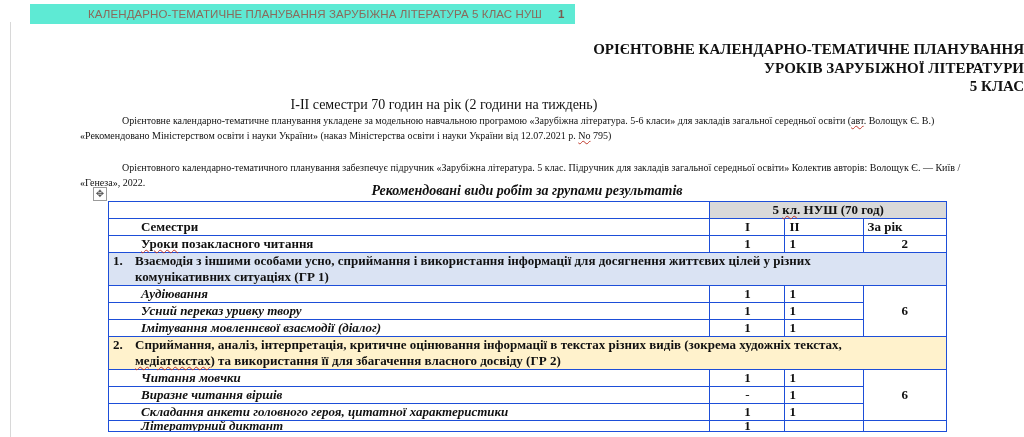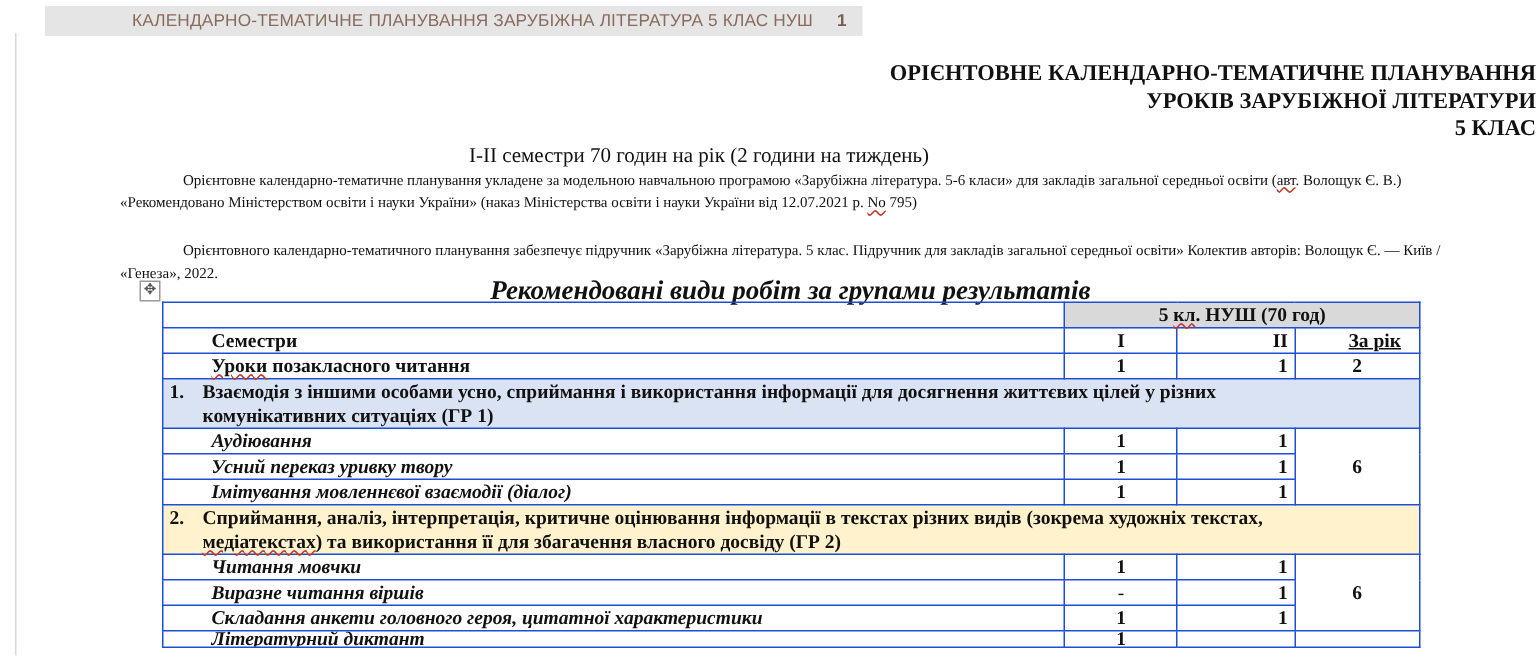--- a/index.html
+++ b/index.html
@@ -4,60 +4,60 @@
 <style>
   html, body { margin:0; padding:0; }
   body {
     width:1024px; height:437px; overflow:hidden; background:#ffffff;
     font-family:"Liberation Serif", "DejaVu Serif", serif; color:#111;
     position:relative;
   }
   .page-edge { position:absolute; left:10px; top:22px; width:1px; height:415px; background:#d8d8d8; }
   .header-band {
     position:absolute; left:30px; top:4px; width:545px; height:20px;
-    background:#e5e5e5; font-family:"Liberation Sans", "DejaVu Sans", sans-serif;
+    background:#5eead4; font-family:"Liberation Sans", "DejaVu Sans", sans-serif;
     font-size:11.5px; color:#8a6a5c; line-height:20px;
   }
   .header-band .ht { position:absolute; left:58px; top:0; letter-spacing:0.1px; }
   .header-band .pn { position:absolute; left:528px; top:0; font-weight:bold; color:#7a5c50; }
 
   .title { position:absolute; left:0; width:1024px; text-align:right; font-weight:bold; font-size:15px; }
   .t1 { top:41px; } .t2 { top:60px; } .t3 { top:78px; }
-  .t4 { position:absolute; left:0; width:888px; text-align:center; top:97px; font-size:14px;padding-left:22px; }
+  .t4 { position:absolute; left:0; width:888px; text-align:center; top:97px; font-size:14px; }
 
   .para { position:absolute; left:80px; width:900px; font-size:10px; line-height:15.3px; text-indent:42px; }
   .p1 { top:113px; }
   .p2 { top:160px; }
   .spell { text-decoration:underline wavy #c0392b; text-decoration-thickness:1px; }
 
-  .cap { position:absolute; left:108px; width:838px; top:183px; text-align:center; font-weight:bold; font-style:italic; font-size:18px; }
+  .cap { position:absolute; left:108px; width:838px; top:183px; text-align:center; font-weight:bold; font-style:italic; font-size:14px; }
   .move-handle {
     position:absolute; left:93px; top:187px; width:12px; height:12px;
     border:1px solid #9a9a9a; background:#fff; font-size:10px; line-height:12px;
     text-align:center; color:#555; font-family:"DejaVu Sans", sans-serif;
   }
 
   table.plan {
     position:absolute; left:108px; top:201px; width:839px;
     border-collapse:collapse; font-size:13px; table-layout:fixed;
   }
   table.plan td { border:1px solid #1d4ed8; padding:0 4px; height:16px; line-height:16px; font-weight:bold; }
   .c-name { width:577px; }
   .c-i { width:72px; text-align:center; }
-  .c-ii { width:75px; text-align:right; }
+  .c-ii { width:75px; text-align:left; }
   .c-yr { width:80px; text-align:center; }
   .gray { background:#d9d9d9; }
   .blue td.sec { background:#dae3f3;margin-top:23px; }
   .orange td.sec { background:#fff2cc;margin-left:11px; }
   td.sec { line-height:17px; padding:1px 6px 1px 20px; }
   td.sec .num { display:inline-block; width:22px; }
   td.sec .body { display:inline-block; vertical-align:top; width:760px; }
   td.it { font-style:italic; padding-left:32px !important; }
   td.plain { padding-left:32px !important;margin-left:32px; }
-  td.yr-right { text-align:right; padding-right:12px !important;text-decoration:underline; }
+  td.yr-right { padding-right:12px !important; }
   tr.last td { height:10px; line-height:10px; overflow:hidden; vertical-align:top; }
 </style>
 </head>
 <body>
 
 <div class="page-edge"></div>
 
 <div class="header-band">
   <span class="ht">КАЛЕНДАРНО-ТЕМАТИЧНЕ ПЛАНУВАННЯ ЗАРУБІЖНА ЛІТЕРАТУРА 5 КЛАС НУШ</span>
   <span class="pn">1</span>

